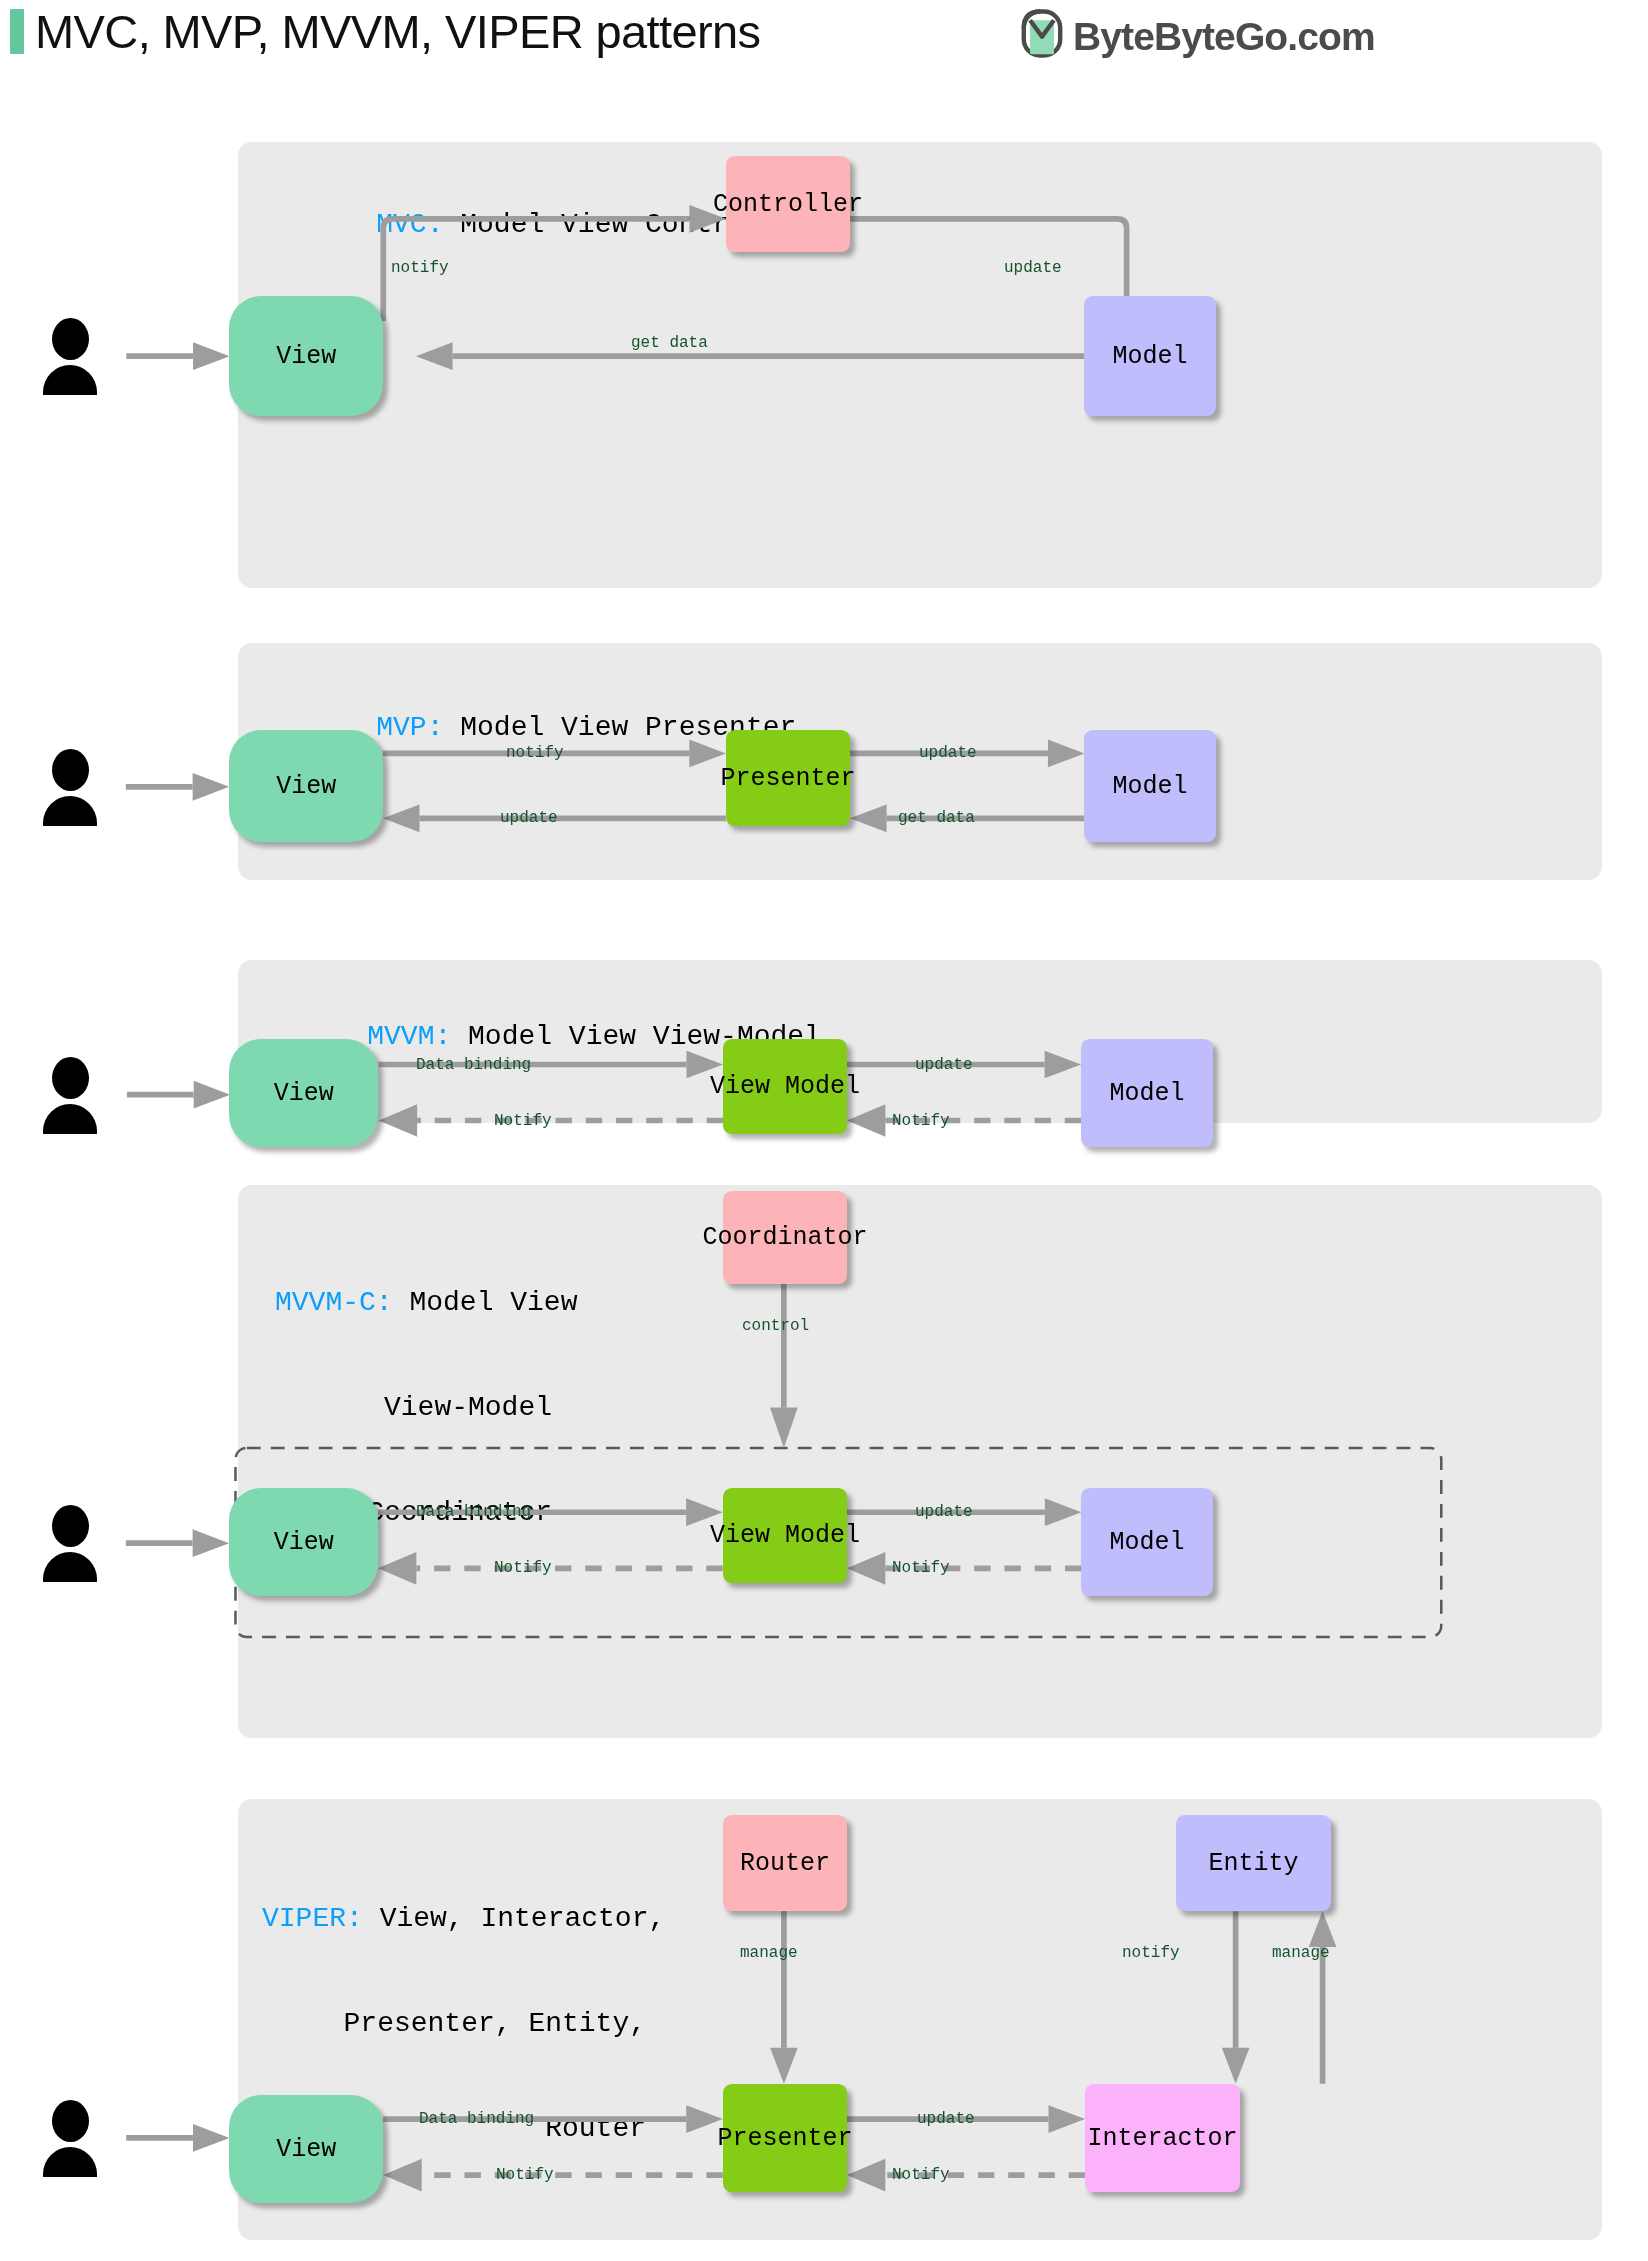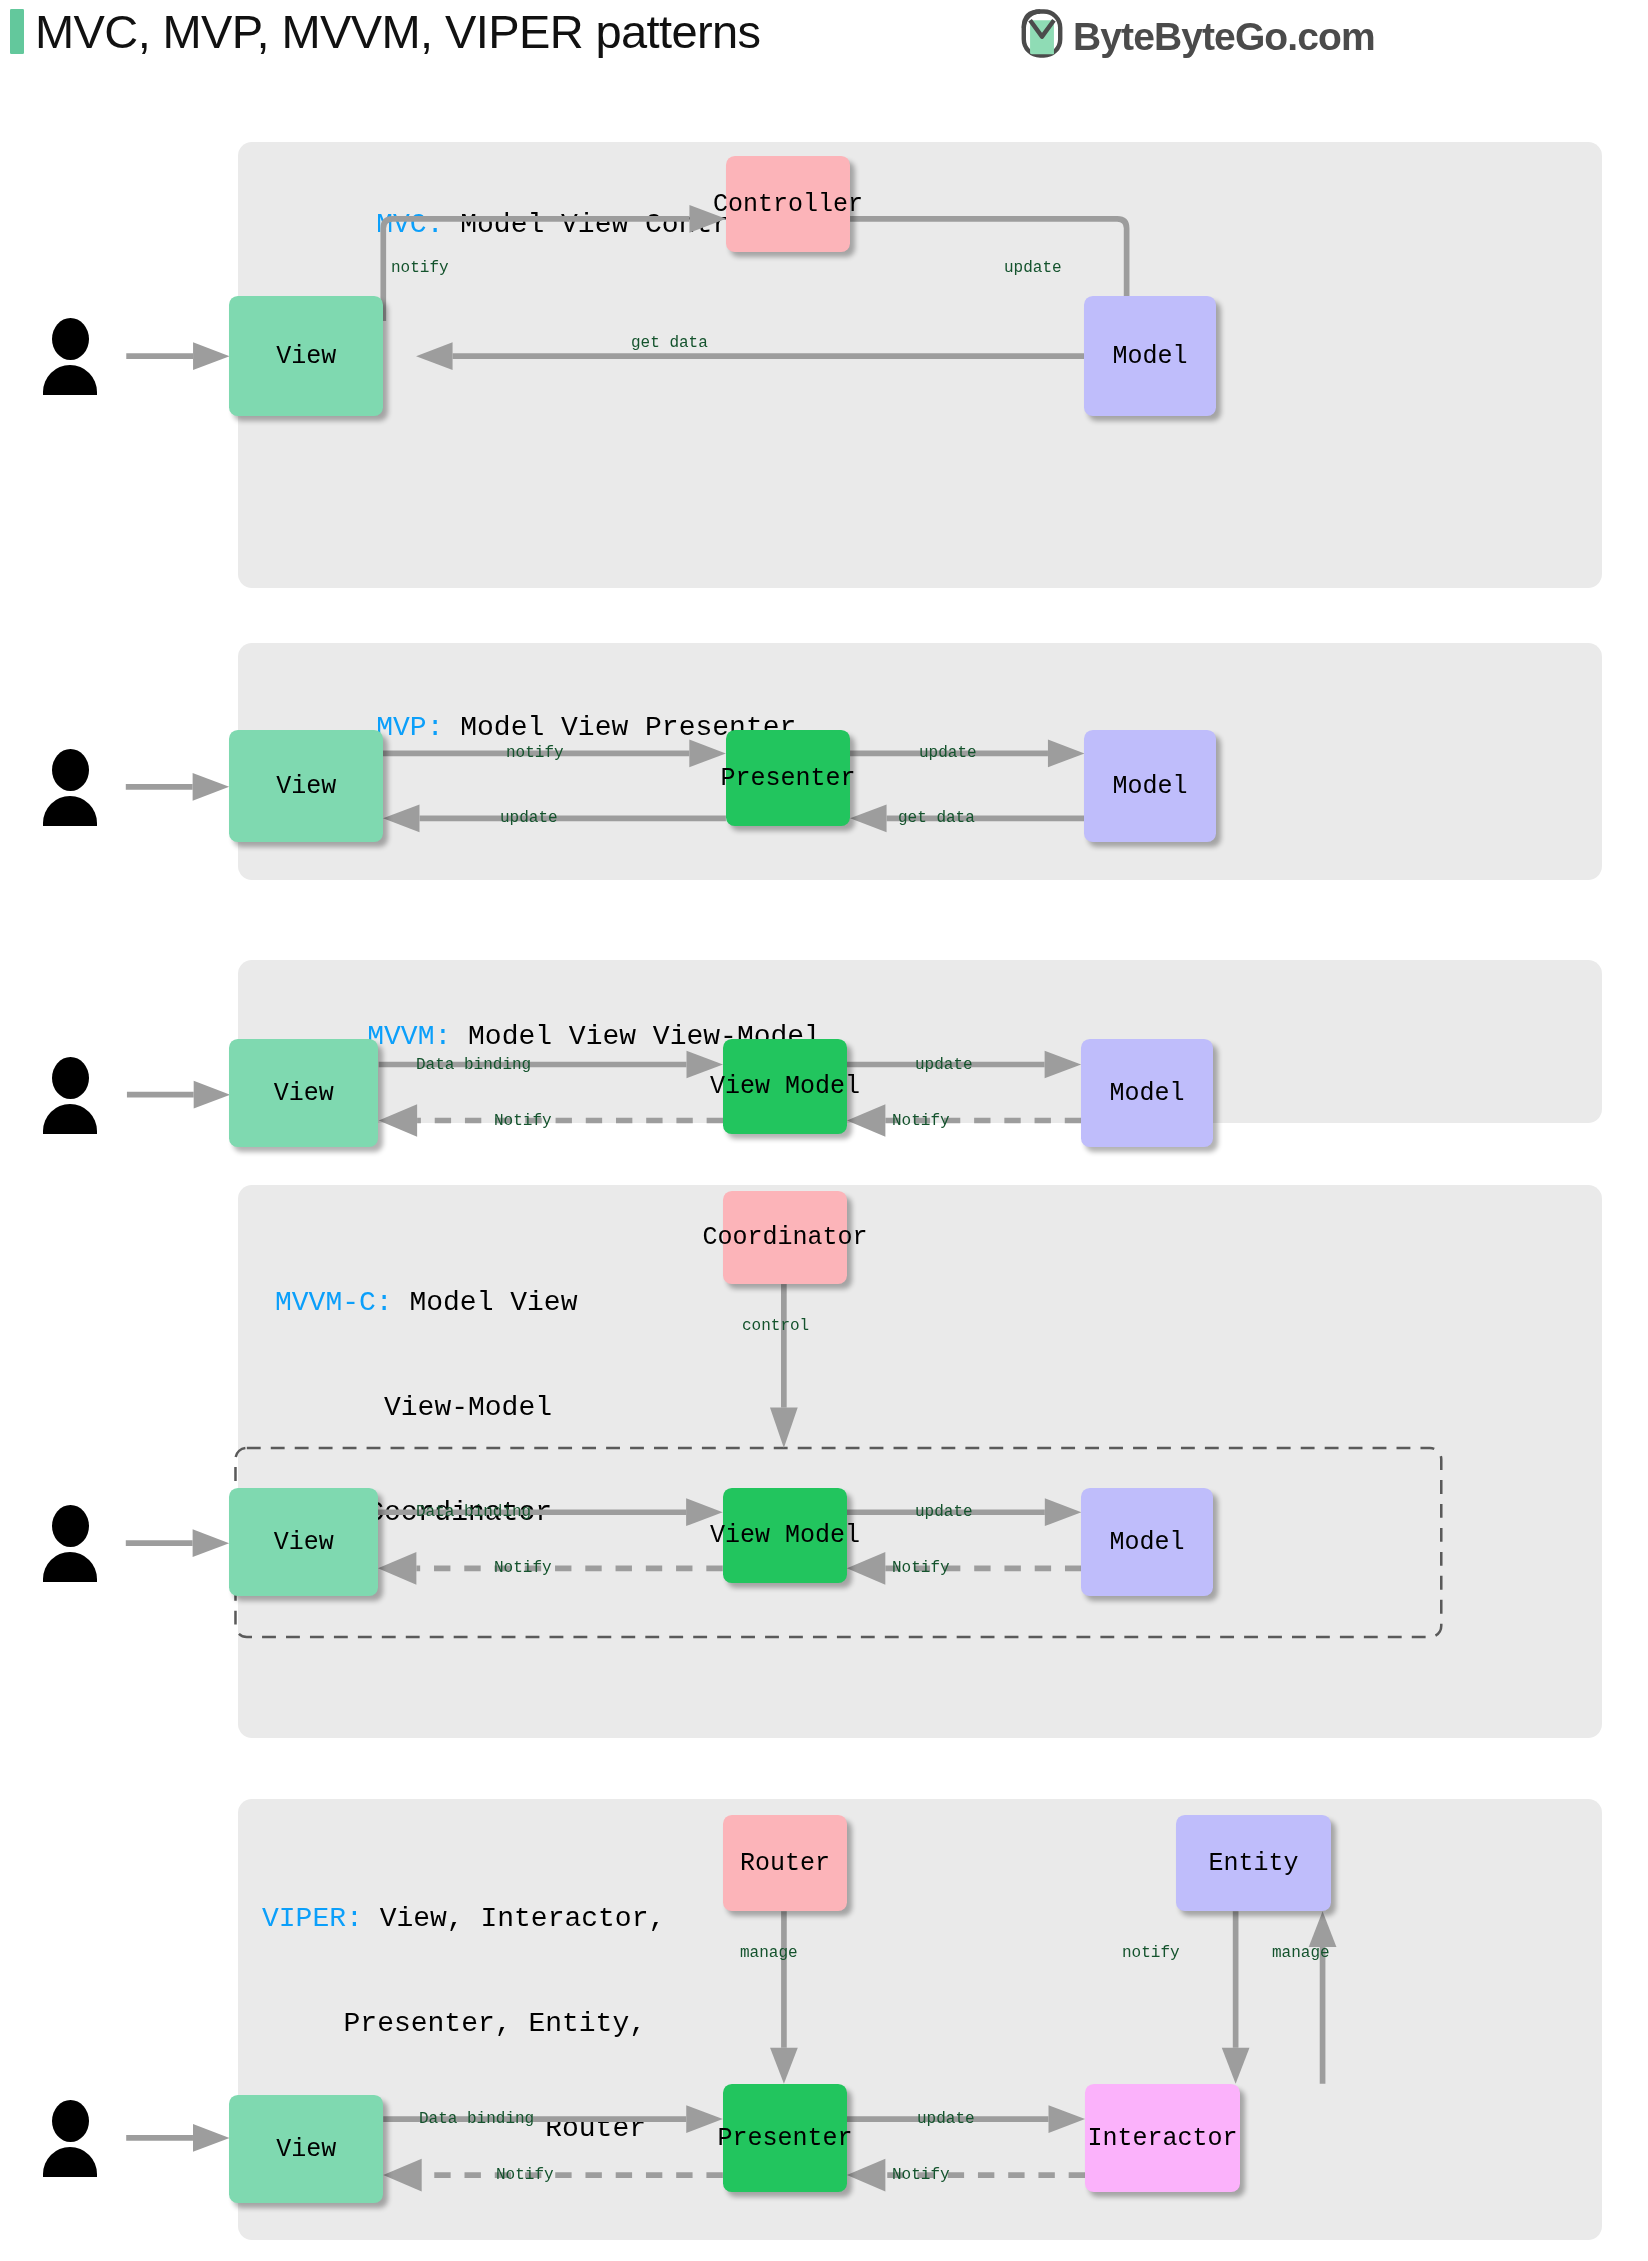--- a/index.html
+++ b/index.html
@@ -27,24 +27,24 @@
                line-height:35px;color:#000;
                font-family:"Liberation Mono","DejaVu Sans Mono",monospace;}
   .panel-title .tag{color:#0b9ffa;}
   .t-right{text-align:right;}
 
   
   .node{position:absolute;border-radius:8.8px;display:flex;align-items:center;
         justify-content:center;font-size:25px;color:#000;white-space:nowrap;
         box-shadow:4.4px 5px 5.7px rgba(0,0,0,0.30);
         font-family:"Liberation Mono","DejaVu Sans Mono",monospace;}
-  .c-green{background:#7fd9b0;}
+  .c-green{background:#7fd9b0;border-radius:32px;}
   .c-purple{background:#bfbdfb;}
   .c-red{background:#fcb4b9;}
-  .c-yellow{background:#22c55e;}
+  .c-yellow{background:#84cc16;}
   .c-pink{background:#fbb2fb;}
 
   
   .person{position:absolute;}
   .person .head{position:absolute;left:8.8px;top:0;width:37px;height:42px;
                 background:#000;border-radius:50%;}
   .person .body{position:absolute;left:0;top:47px;width:54px;height:30px;
                 background:#000;border-radius:30px 30px 0 0;}
 
   

